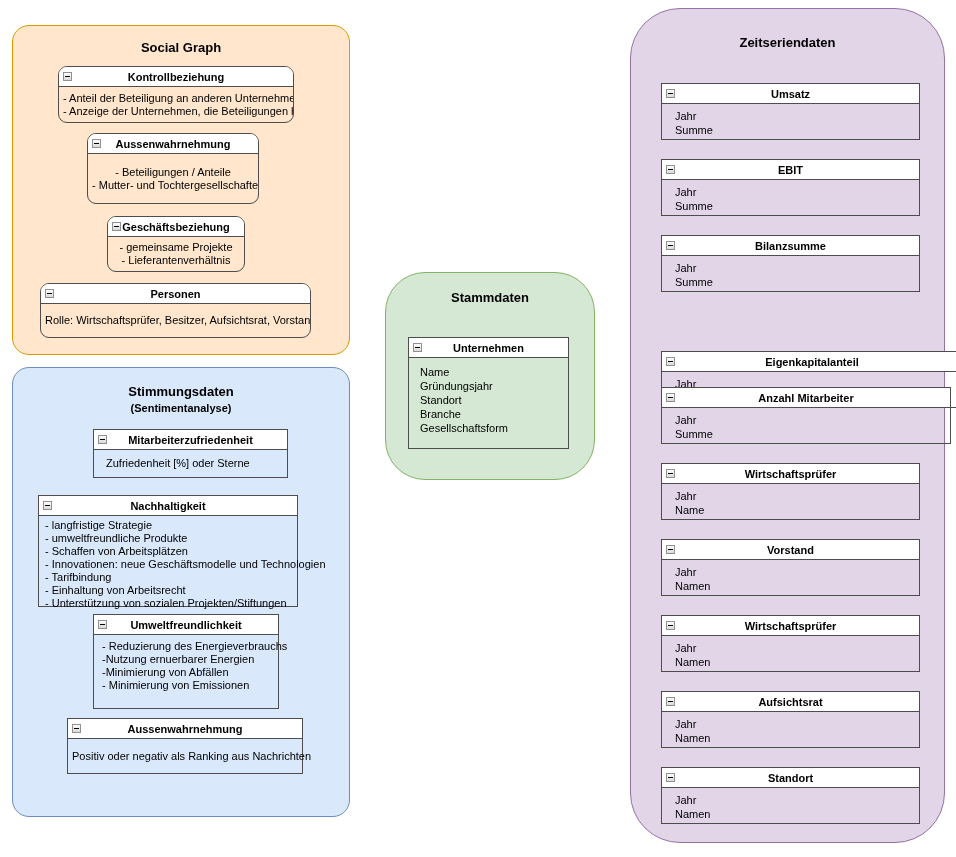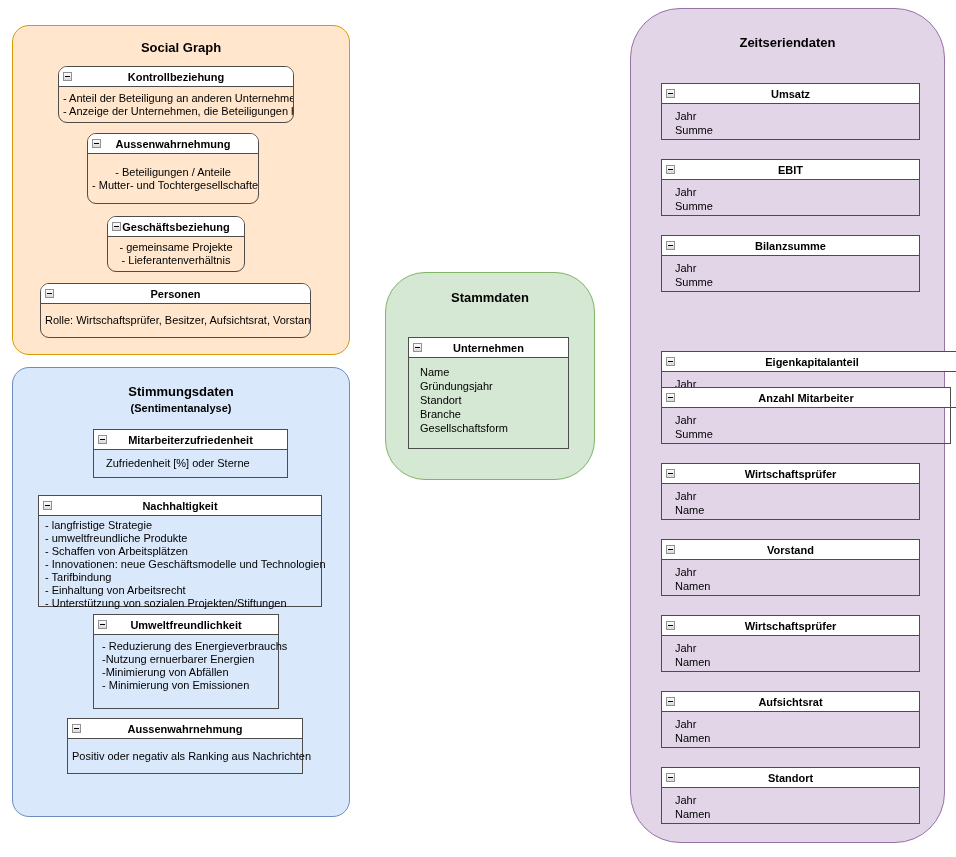--- a/index.html
+++ b/index.html
@@ -115,21 +115,21 @@
       <span class="collapse-icon">
           <span class="minus"></span>
         </span>
       <span class="entity-title">Mitarbeiterzufriedenheit</span>
     </div>
     <div class="entity-body body-left-mid">
         <div class="line">Zufriedenheit [%] oder Sterne</div>
       </div>
   </div>
 
-  <div class="entity" style="left:25px;top:127px;width:284px;height:112px;">
+  <div class="entity" style="left:25px;top:127px;width:260px;height:112px;">
     <div class="entity-header">
       <span class="collapse-icon">
           <span class="minus"></span>
         </span>
       <span class="entity-title">Nachhaltigkeit</span>
     </div>
     <div class="entity-body body-left">
         <div class="line">- langfristige Strategie</div>
         <div class="line">- umweltfreundliche Produkte</div>
         <div class="line">- Schaffen von Arbeitsplätzen</div>

